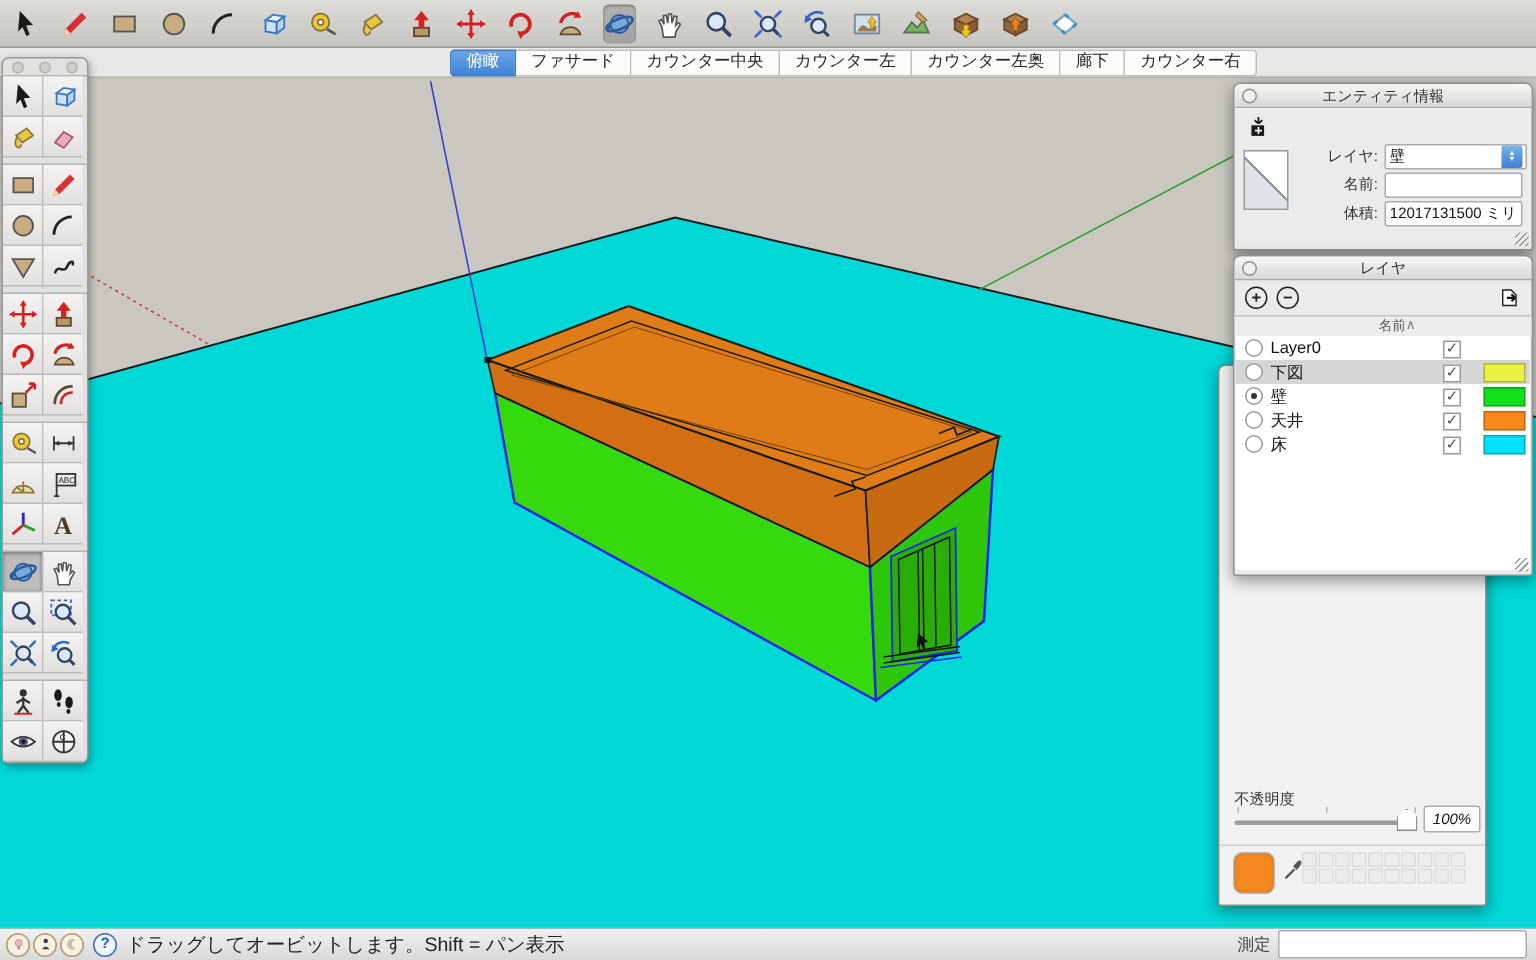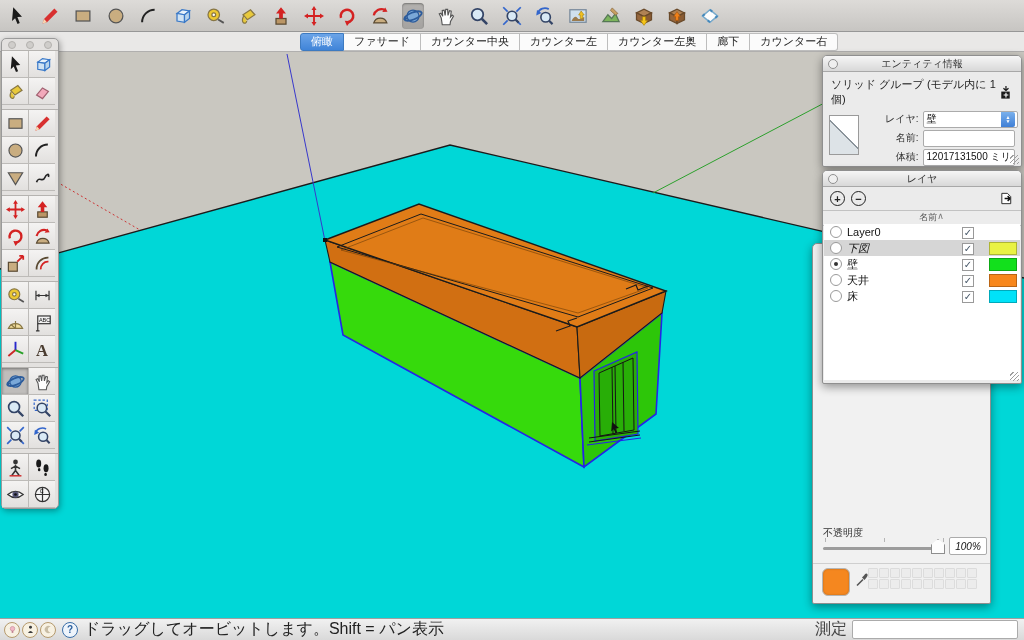--- a/index.html
+++ b/index.html
@@ -78,21 +78,21 @@
     display:flex;align-items:center;justify-content:center;font-size:11px;line-height:10px;font-weight:bold;}
   .lp-detail{margin-left:auto;font-size:10px;color:#111;}
   .lp-head{height:14px;display:flex;align-items:center;background:#ececec;
     border-top:1px solid #c2c2c2;border-bottom:1px solid #c2c2c2;font-size:9px;color:#555;flex-direction:column;}
   .lp-col-name{flex:1;padding-left:22px;display:flex;}
   .lp-sort{margin-left:auto;padding-right:3px;color:#777;}
   .lp-col-vis{width:36px;border-left:1px solid #d2d2d2;text-align:center;}
   .lp-col-col{width:34px;border-left:1px solid #d2d2d2;text-align:center;}
   .lp-list{background:#fff;position:absolute;top:53px;bottom:3px;left:1px;right:1px;overflow:hidden;}
   .lrow{height:16px;display:flex;align-items:center;font-size:11px;color:#111;}
-  .lrow.hl{background:#d6d6d6;font-style:italic;}
+  .lrow.hl{background:#d6d6d6;}
   .lradio{width:10px;height:10px;border-radius:50%;border:1px solid #9a9a9a;background:#fff;
     margin:0 5px 0 6px;flex:0 0 auto;position:relative;}
   .lradio.on:after{content:"";position:absolute;left:2.5px;top:2.5px;width:4px;height:4px;border-radius:50%;background:#333;}
   .lname{flex:1;}
   .lvis{width:36px;text-align:center;}
   .lcheck{display:inline-block;width:10px;height:10px;border:1px solid #999;background:#fff;
     font-size:10px;line-height:9px;color:#456;}
   .lcol{width:34px;display:flex;justify-content:center;}
   .lswatch{width:26px;height:11px;border:1px solid rgba(0,0,0,.25);}
 
@@ -116,23 +116,23 @@
   
   #statusbar{position:absolute;left:0;top:618px;width:1024px;height:22px;z-index:50;
     background:linear-gradient(#f1f1f1,#d9d9d9);border-top:1px solid #a0a0a0;
     display:flex;align-items:center;box-sizing:border-box;padding:0 4px;}
   .scircle{width:14px;height:14px;border-radius:50%;border:1.5px solid #b59a6d;background:#f7f1e2;
     margin-right:2px;display:flex;align-items:center;justify-content:center;flex:0 0 auto;}
   .scircle svg{width:9px;height:9px;}
   .helpc{width:14px;height:14px;border-radius:50%;border:1.5px solid #3a6ea8;background:#eef4fb;
     color:#2a5f9e;font-size:10px;font-weight:bold;display:flex;align-items:center;justify-content:center;
     margin:0 6px 0 4px;flex:0 0 auto;}
-  .hint{font-size:16px;color:#222;flex:1;}
+  .hint{font-size:13px;color:#222;flex:1;}
   .measure{display:flex;align-items:center;gap:5px;padding-right:2px;}
-  .measure .mlabel{font-size:16px;color:#444;}
+  .measure .mlabel{font-size:11px;color:#444;}
   .measure input{width:160px;height:15px;border:1px solid #ababab;background:#fff;border-radius:2px;font-size:11px;}
 </style>
 </head>
 <body>
 
 <svg width="0" height="0" style="position:absolute" aria-hidden="true">
 <defs>
   <symbol id="ic-select" viewBox="0 0 16 16">
         <path d="M5 1 L12 8.5 L8.3 8.8 L10.2 13.6 L8.4 14.4 L6.5 9.7 L4 12 Z" fill="#1a1a1a"></path>
       </symbol>
@@ -728,21 +728,20 @@
         <div class="cp-swatch"></div>
       </div>
   </div>
 
   <div id="entity-info" class="panel">
     <div class="ptitlebar">
       <span class="closec"></span>
       <span class="ptext">エンティティ情報</span>
     </div>
     <div class="ei-sel">
-      <span>ソリッド グループ (モデル内に 1 個)</span>
       <svg width="15" height="15">
           <use href="#ic-entity-toggle"></use>
         </svg>
     </div>
     <div class="ei-body">
       <div class="ei-thumb"></div>
       <div class="ei-fields">
         <div class="ei-row">
           <span class="ei-label">レイヤ:</span>
           <span class="ei-field">壁</span>

